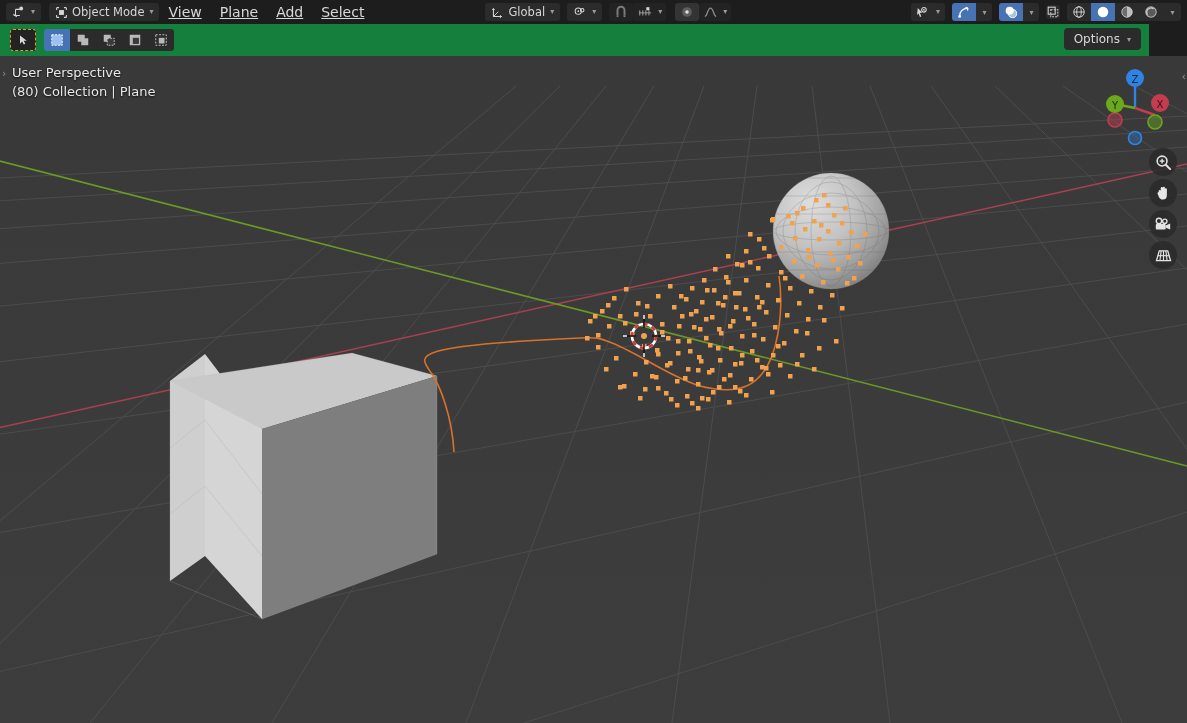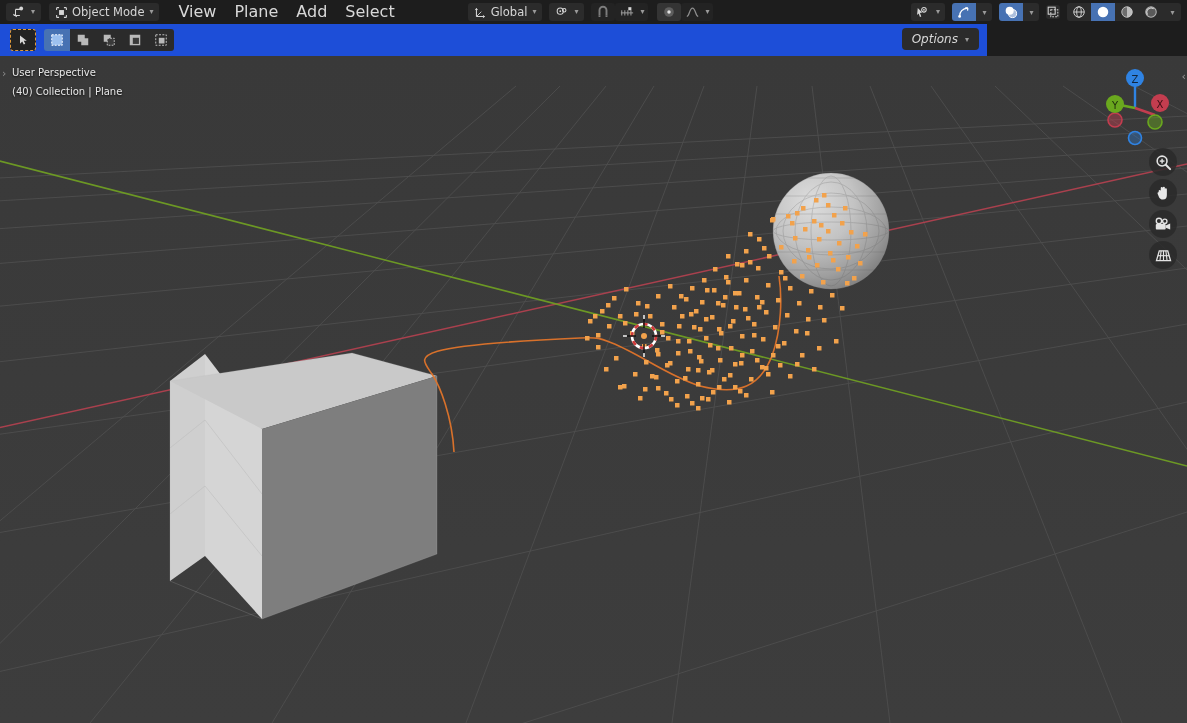--- a/index.html
+++ b/index.html
@@ -22,35 +22,35 @@
   .btn {
     height:18px; display:flex; align-items:center; gap:4px;
     padding:0 6px; border-radius:3px; background:#2b2b2b;
     color:#d6d6d6; font-size:11.5px; white-space:nowrap;
     line-height:18px;
   }
   .btn.dim { color:#8a8a8a; background:#232323; }
   .chev { font-size:8px; color:#9a9a9a; margin-left:1px; }
   .menu-item {
     padding:0 9px; height:18px; line-height:18px;
-    font-size:16px; color:#d8d8d8; border-radius:3px;
+    font-size:14px; color:#d8d8d8; border-radius:3px;text-decoration:underline;
   }
   .seg { display:flex; align-items:center; border-radius:3px; overflow:hidden; }
   .seg .sb {
     width:24px; height:18px; display:flex; align-items:center; justify-content:center;
     background:#2b2b2b;
   }
   .seg .sb.active { background:#4772b3; }
   .ico { display:block; }
 
   
   .toolrow {
-    position:absolute; left:0; top:24px; width:987px; height:32px;
-    background:#1d4ed8; display:flex; align-items:center;
-    padding:0 10px; z-index:39;font-style:italic;
+    position:absolute; left:0; top:24px; width:1149px; height:32px;
+    background:#15803d; display:flex; align-items:center;
+    padding:0 10px; z-index:39;
   }
   .toolbtn {
     width:26px; height:22px; display:flex; align-items:center; justify-content:center;
     background:#2b2b2b;
   }
   .toolbtn.sel { background:#4772b3; }
   .tweakbtn {
     width:26px; height:22px; display:flex; align-items:center; justify-content:center;
     background:#232323; border:1px dashed #e09a3a; border-radius:3px;
   }
@@ -65,21 +65,21 @@
   
   .viewport {
     position:absolute; left:0; top:56px; width:1187px; height:667px;
     background:#3b3b3b; overflow:hidden;
   }
   .vpsvg { position:absolute; left:0; top:0; }
 
   
   .vp-text {
     position:absolute; left:12px; top:7px; z-index:20;
-    font-size:10px; color:#e8e8e8; line-height:19px;
+    font-size:13px; color:#e8e8e8; line-height:19px;
     text-shadow:0 1px 2px rgba(0,0,0,.85); pointer-events:none;
   }
   .collapse-arrow {
     position:absolute; left:2px; top:11px; z-index:21;
     color:#8c8c8c; font-size:11px;
   }
   .right-arrow {
     position:absolute; right:1px; top:14px; z-index:21;
     color:#9a9a9a; font-size:11px;
   }
@@ -104,37 +104,37 @@
 
   <div class="btn" style="margin-right:8px;">
     <svg class="ico" width="14" height="14" viewBox="0 0 16 16">
       <path d="M2 12 L9 12 M4 12 L4 5 M4 5 L11 5" stroke="#d6d6d6" stroke-width="1.2" fill="none"></path>
       <circle cx="10.5" cy="4" r="2.2" fill="#d6d6d6"></circle>
       <path d="M1.5 10.5 L5.5 13.5" stroke="#d6d6d6" stroke-width="1.2"></path>
     </svg>
     <span class="chev">▾</span>
   </div>
 
-  <div class="btn" style="margin-right:10px;">
+  <div class="btn" style="">
     <svg class="ico" width="13" height="13" viewBox="0 0 16 16">
       <path d="M2 2 L5 2 M2 2 L2 5 M14 2 L11 2 M14 2 L14 5 M2 14 L5 14 M2 14 L2 11 M14 14 L11 14 M14 14 L14 11" stroke="#d6d6d6" stroke-width="1.3" fill="none"></path>
       <rect x="5" y="5" width="6" height="6" fill="#d6d6d6"></rect>
     </svg>
     <span>Object Mode</span>
     <span class="chev">▾</span>
   </div>
 
   <div class="hgroup">
     <div class="menu-item">View</div>
     <div class="menu-item">Plane</div>
     <div class="menu-item">Add</div>
     <div class="menu-item">Select</div>
   </div>
 
-  <div class="btn" style="margin-left:64px;">
+  <div class="btn" style="margin-left:112px;">
     <svg class="ico" width="13" height="13" viewBox="0 0 16 16">
       <path d="M3 13 L3 3 M3 13 L13 13" stroke="#d6d6d6" stroke-width="1.3" fill="none"></path>
       <path d="M3 3 L1.5 5 M3 3 L4.5 5" stroke="#d6d6d6" stroke-width="1.1" fill="none"></path>
       <path d="M13 13 L11 11.5 M13 13 L11 14.5" stroke="#d6d6d6" stroke-width="1.1" fill="none"></path>
       <path d="M3 13 L9 7" stroke="#d6d6d6" stroke-width="1.1"></path>
     </svg>
     <span>Global</span>
     <span class="chev">▾</span>
   </div>
 
@@ -615,21 +615,21 @@
         <line x1="623" y1="280" x2="627" y2="280"></line>
         <line x1="661" y1="280" x2="665" y2="280"></line>
       </g>
     </g>
   </svg>
 
   <div class="collapse-arrow">›</div>
   <div class="right-arrow">‹</div>
   <div class="vp-text">
     <div>User Perspective</div>
-    <div>(40) Collection | Plane</div>
+    <div>(80) Collection | Plane</div>
   </div>
 
   <svg class="gizmo" viewBox="0 0 84 84">
     <line x1="42" y1="46" x2="42" y2="20" stroke="#2f83e3" stroke-width="2.4"></line>
     <line x1="42" y1="46" x2="62" y2="53" stroke="#c33d4f" stroke-width="2.4"></line>
     <line x1="42" y1="46" x2="22" y2="42" stroke="#6aa81e" stroke-width="2.4"></line>
     <circle cx="42" cy="76" r="6.5" fill="#2f83e3" fill-opacity="0.35" stroke="#2f83e3" stroke-width="1.6"></circle>
     <circle cx="22" cy="58" r="7" fill="#c33d4f" fill-opacity="0.45" stroke="#c33d4f" stroke-width="1.6"></circle>
     <circle cx="62" cy="60" r="7" fill="#6aa81e" fill-opacity="0.45" stroke="#6aa81e" stroke-width="1.6"></circle>
     <circle cx="42" cy="16" r="9" fill="#2f83e3"></circle>

